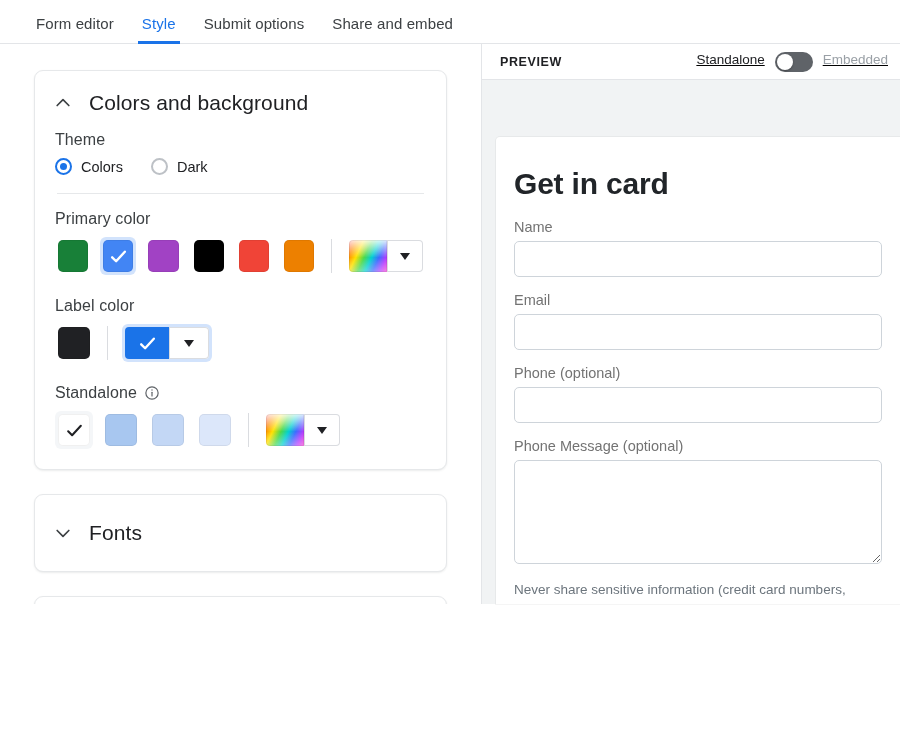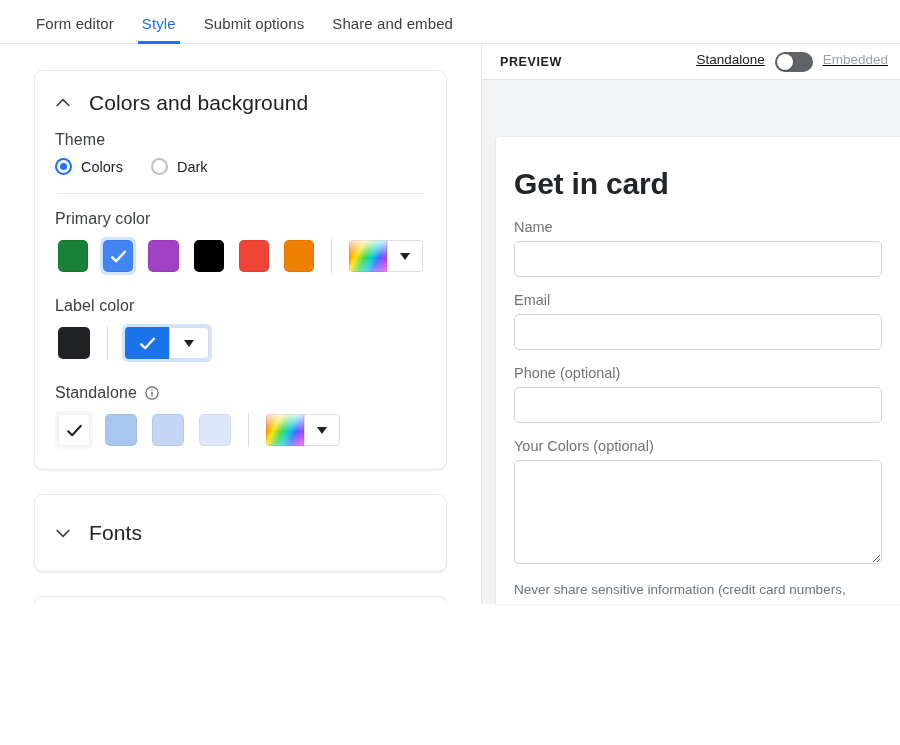--- a/index.html
+++ b/index.html
@@ -419,21 +419,21 @@
             <label class="field-label">Email</label>
             <input class="field-input" type="text" value="" placeholder="" style="">
           </div>
 
           <div class="field">
             <label class="field-label">Phone (optional)</label>
             <input class="field-input" type="text" value="" placeholder="" style="">
           </div>
 
           <div class="field">
-            <label class="field-label">Your Colors (optional)</label>
+            <label class="field-label">Phone Message (optional)</label>
             <textarea class="field-textarea" placeholder="" style=""></textarea>
           </div>
 
 
           <div class="disclaimer">Never share sensitive information (credit card numbers, social security numbers, passwords) through this form.</div>
 
         </div>
       </div>
 
     </div>

